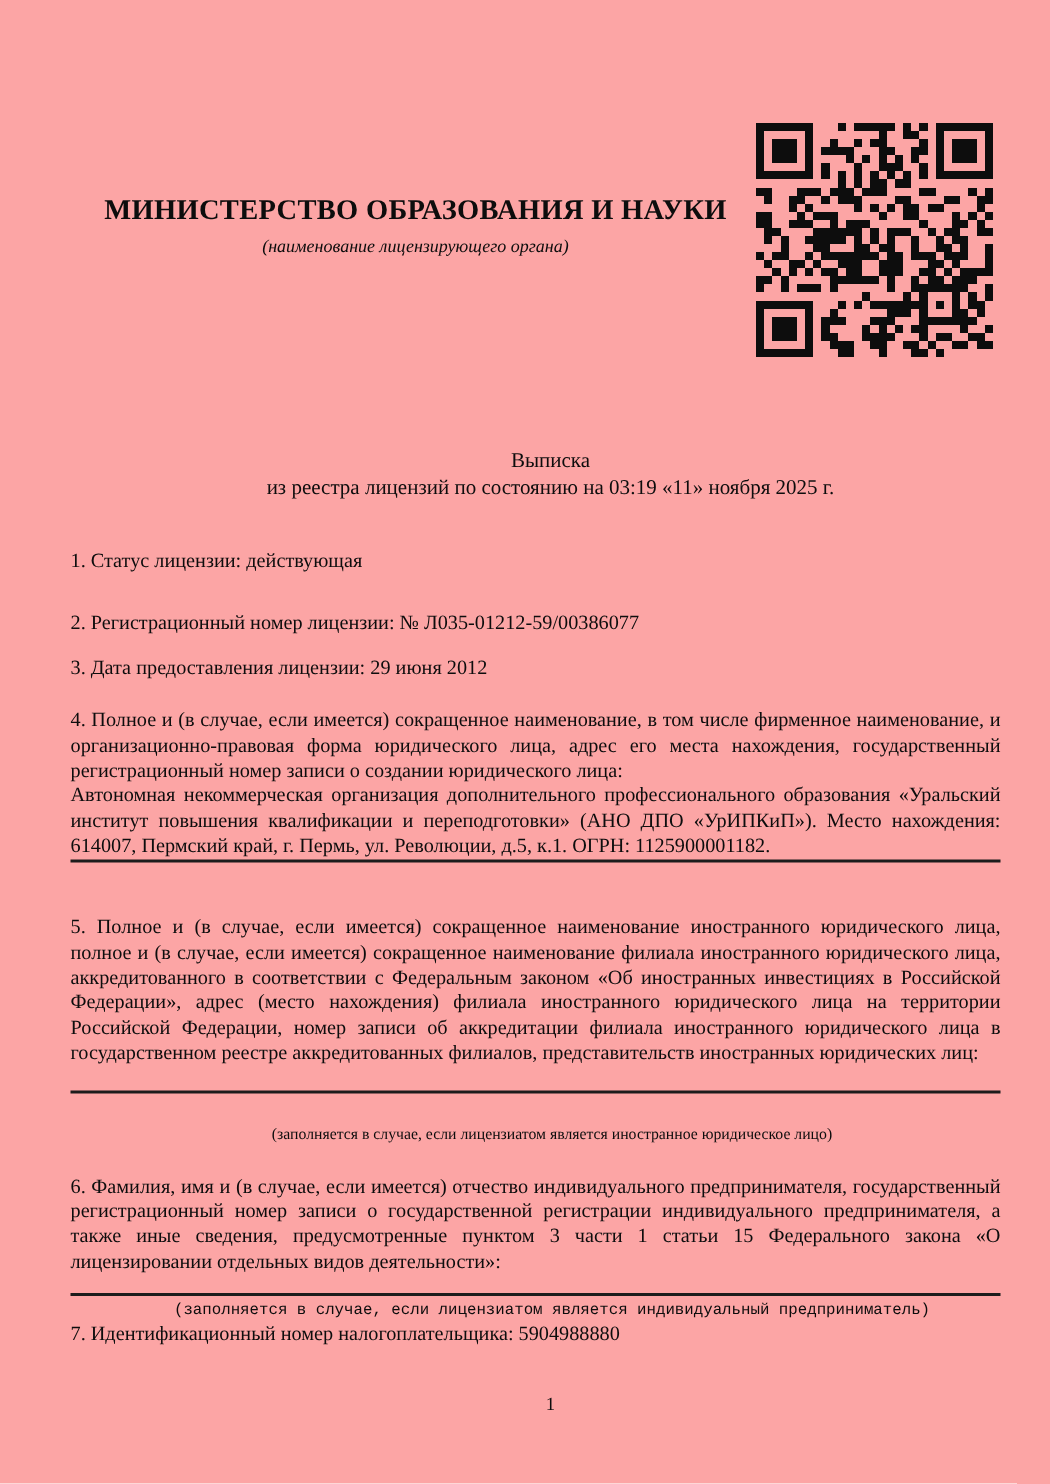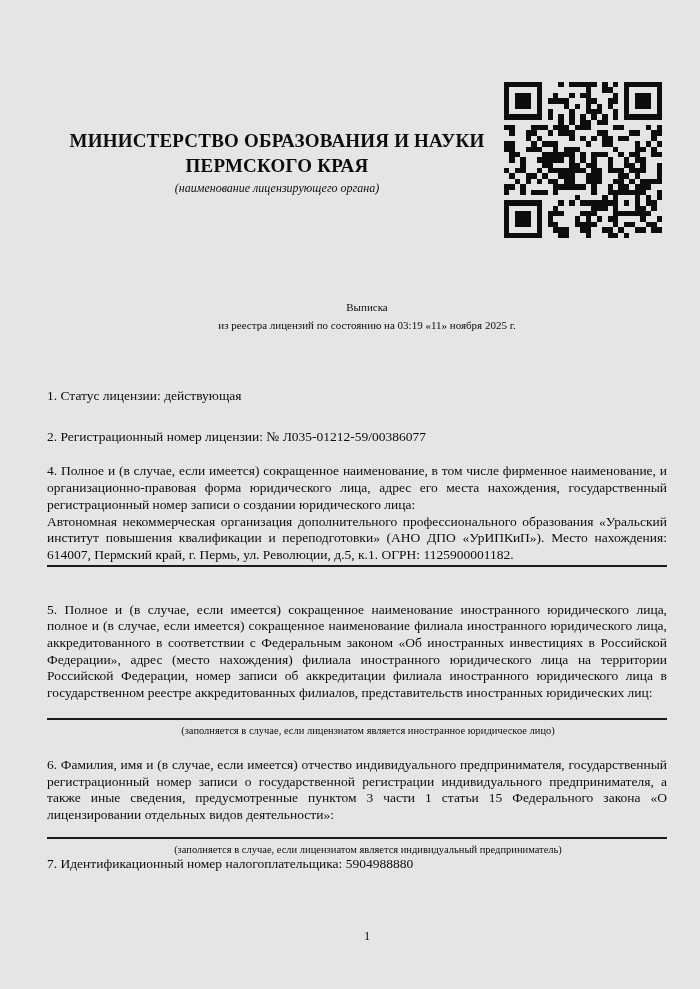--- a/index.html
+++ b/index.html
@@ -1,51 +1,51 @@
 <!DOCTYPE html>
 <html><head>
 <meta charset="utf-8">
 <style>
   html,body{margin:0;padding:0;background:#fff;}
   .page{
-    position:relative;width:700px;height:989px;background:#e5e5e5;overflow:hidden;
+    position:relative;width:700px;height:989px;background:#fca5a5;overflow:hidden;
     font-family:"Liberation Serif","DejaVu Serif",serif;color:#0d0d0d;
   }
   
   .header-block{position:absolute;left:47px;top:129px;width:460px;text-align:center;}
   .ministry-name{font-weight:bold;font-size:19px;line-height:24.5px;letter-spacing:.2px;}
   .header-caption{font-size:12px;line-height:12px;margin-top:4px;font-style:italic;}
   
   .qr{position:absolute;left:504px;top:82px;width:158px;height:156px;}
   .qr svg{display:block;width:100%;height:100%;}
   
   .title-block{
     position:absolute;left:47px;top:299px;width:620px;box-sizing:border-box;
-    padding-left:20px;text-align:center;font-size:11px;line-height:17.6px;
+    padding-left:20px;text-align:center;font-size:14px;line-height:17.6px;
   }
   
-  .body-block{position:absolute;left:47px;top:388px;width:620px;font-size:13.5px;line-height:16.7px;}
+  .body-block{position:absolute;left:47px;top:366px;width:620px;font-size:13.5px;line-height:16.7px;}
   .para{text-align:justify;margin:0;}
   .caption{
     text-align:center;font-size:10.5px;line-height:13px;margin:0;
     padding-left:22px;box-sizing:border-box;
   }
   .cap-item1{margin-top:6px;}
   .p-item2{margin-top:24px;}
   .p-item3{margin-top:14px;}
   .p-item4{margin-top:18px;}
   .rule{border:0;border-top:2px solid #1c1c1c;margin:0;height:0;}
   .rule-item4{margin-top:1px;}
   .cap-item4{margin-top:4px;}
   .p-item5{margin-top:35px;}
   .rule-item5{margin-top:16px;}
-  .cap-item5{margin-top:4px;}
+  .cap-item5{margin-top:21px;}
   .p-item6{margin-top:20px;}
   .rule-item6{margin-top:13px;}
-  .cap-item6{margin-top:4px;}
+  .cap-item6{margin-top:4px;font-family:Liberation Mono, monospace;}
   .p-item7{}
   
   .page-number{
     position:absolute;left:47px;top:928px;width:620px;box-sizing:border-box;
     padding-left:20px;text-align:center;font-size:12.5px;line-height:16px;
   }
 </style>
 </head>
 <body>
 
@@ -463,35 +463,35 @@
         <rect x="11" y="28" width="1" height="1"></rect>
         <rect x="15" y="28" width="1" height="1"></rect>
         <rect x="19" y="28" width="1" height="1"></rect>
         <rect x="20" y="28" width="1" height="1"></rect>
         <rect x="22" y="28" width="1" height="1"></rect>
       </svg>
     </div>
 
   <div class="header-block">
     <div class="ministry-name">МИНИСТЕРСТВО ОБРАЗОВАНИЯ И НАУКИ</div>
-    <div class="ministry-name">ПЕРМСКОГО КРАЯ</div>
     <div class="header-caption">(наименование лицензирующего органа)</div>
   </div>
 
   <div class="title-block">
     <div>Выписка</div>
     <div>из реестра лицензий по состоянию на 03:19 «11» ноября 2025 г.</div>
   </div>
 
   <div class="body-block">
 
     <p class="para">1. Статус лицензии: действующая</p>
 
     <p class="para p-item2">2. Регистрационный номер лицензии: № Л035-01212-59/00386077</p>
 
+    <p class="para p-item3">3. Дата предоставления лицензии: 29 июня 2012</p>
 
     <p class="para p-item4">4. Полное и (в случае, если имеется) сокращенное наименование, в том числе фирменное наименование, и организационно-правовая форма юридического лица, адрес его места нахождения, государственный регистрационный номер записи о создании юридического лица:</p>
     <p class="para">Автономная некоммерческая организация дополнительного профессионального образования «Уральский институт повышения квалификации и переподготовки» (АНО ДПО «УрИПКиП»). Место нахождения: 614007, Пермский край, г. Пермь, ул. Революции, д.5, к.1. ОГРН: 1125900001182.</p>
     <hr class="rule rule-item4">
 
     <p class="para p-item5">5. Полное и (в случае, если имеется) сокращенное наименование иностранного юридического лица, полное и (в случае, если имеется) сокращенное наименование филиала иностранного юридического лица, аккредитованного в соответствии с Федеральным законом «Об иностранных инвестициях в Российской Федерации», адрес (место нахождения) филиала иностранного юридического лица на территории Российской Федерации, номер записи об аккредитации филиала иностранного юридического лица в государственном реестре аккредитованных филиалов, представительств иностранных юридических лиц:</p>
     <hr class="rule rule-item5">
     <p class="caption cap-item5">(заполняется в случае, если лицензиатом является иностранное юридическое лицо)</p>
 
     <p class="para p-item6">6. Фамилия, имя и (в случае, если имеется) отчество индивидуального предпринимателя, государственный регистрационный номер записи о государственной регистрации индивидуального предпринимателя, а также иные сведения, предусмотренные пунктом 3 части 1 статьи 15 Федерального закона «О лицензировании отдельных видов деятельности»:</p>

